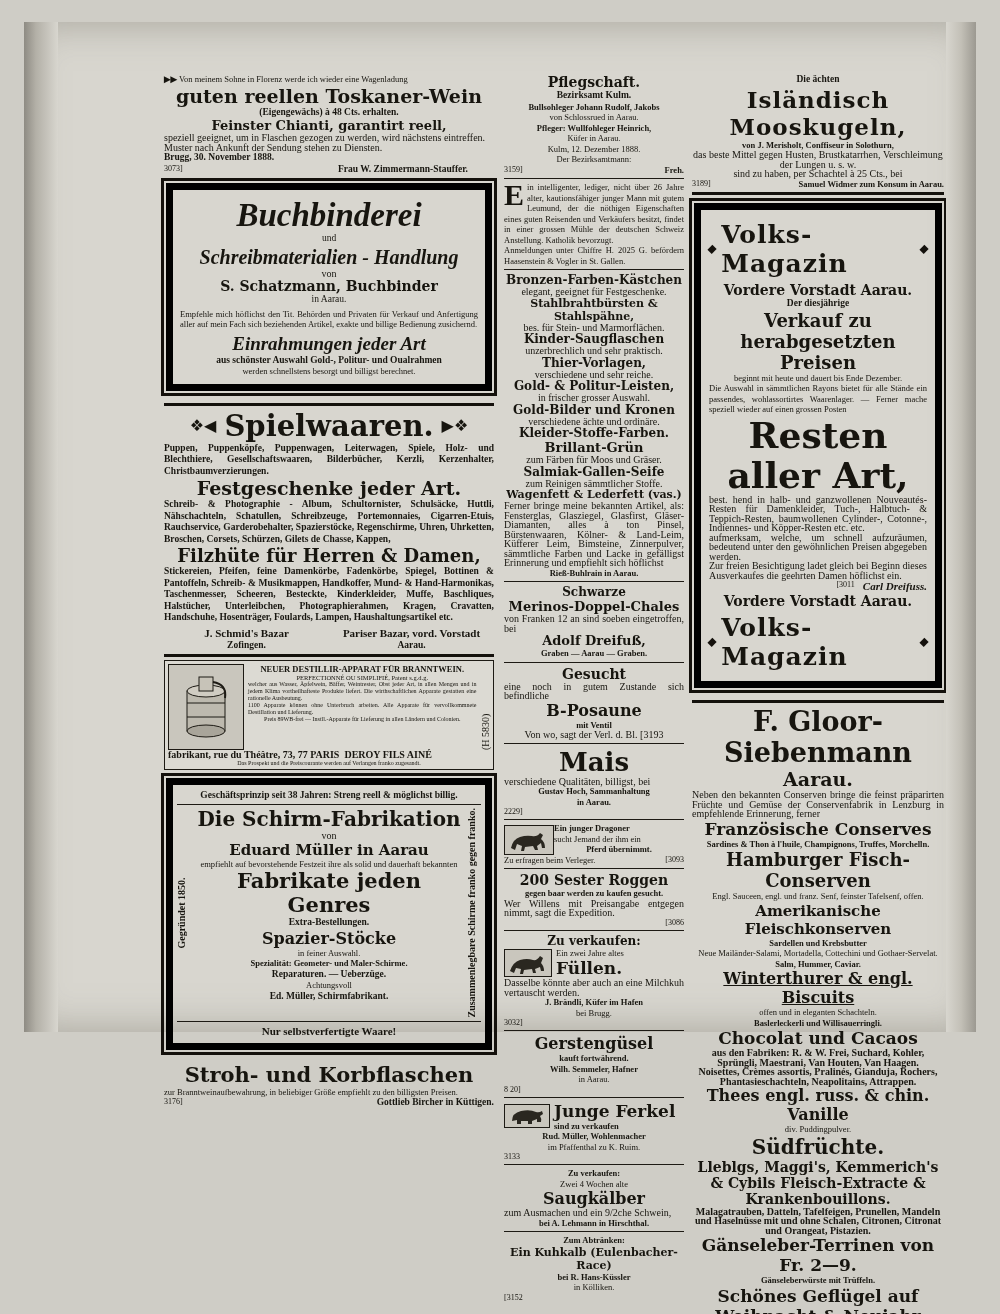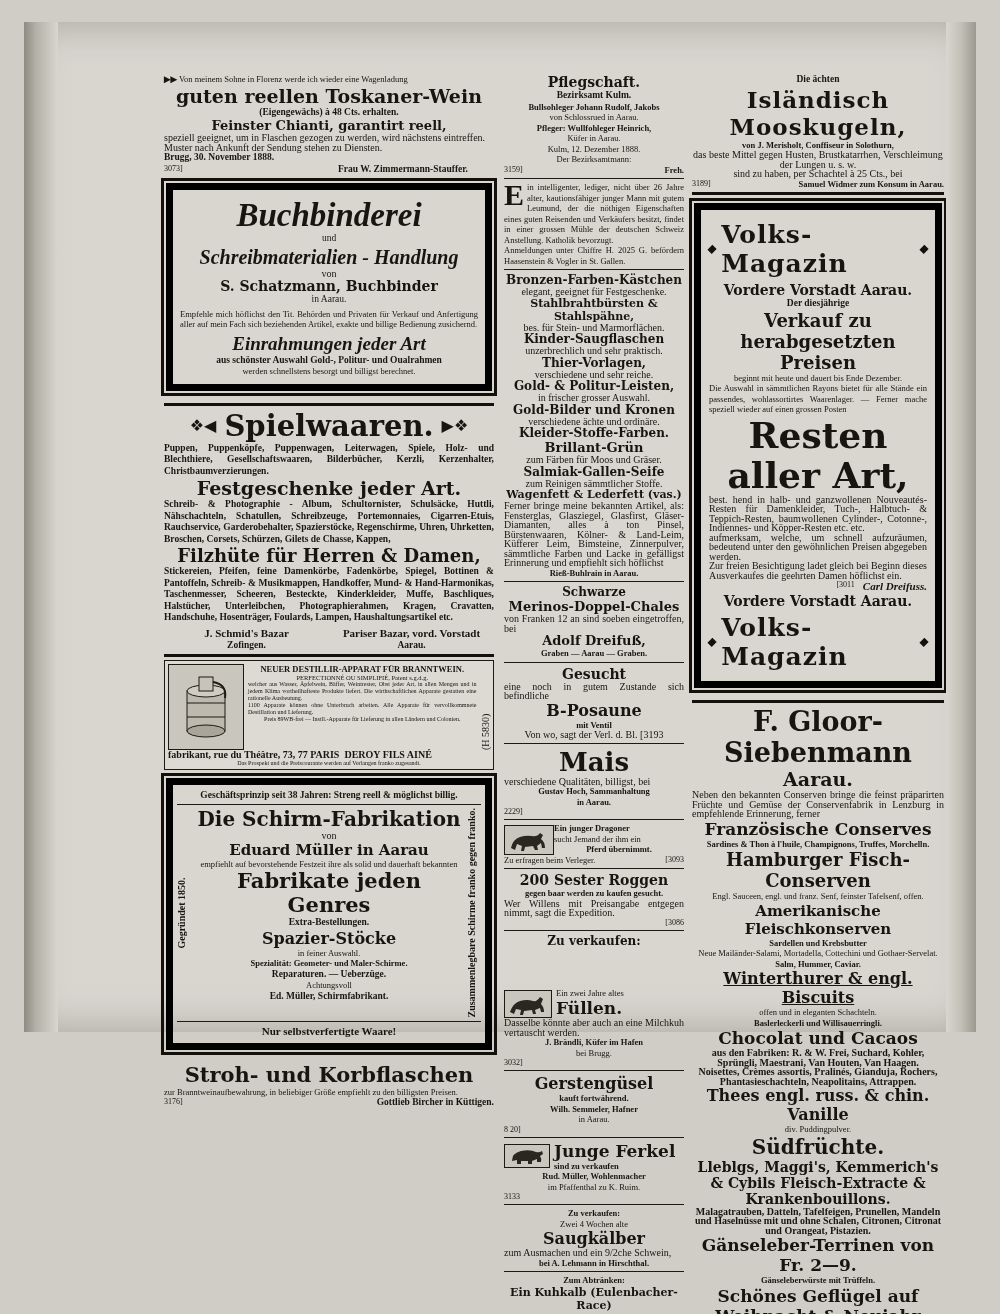--- a/index.html
+++ b/index.html
@@ -288,21 +288,21 @@
      <div>
        <div class="ctr blk" style="font-size:14px;">200 Sester Roggen</div>
        <div class="ctr xs b">gegen baar werden zu kaufen gesucht.</div>
        <div class="just tiny">Wer Willens mit Preisangabe entgegen nimmt, sagt die Expedition.</div>
        <div class="ref" style="text-align:right">[3086</div>
        <div class="line"></div>
      </div>
 
      <div>
        <div class="ctr blk" style="font-size:12px;">Zu verkaufen:</div>
-       <div class="row" style="gap:4px;align-items:flex-end;margin-top:40px;">
+       <div class="row" style="gap:4px;align-items:center;">
          <div style="flex:none;width:46px;" class="imgbox">
            <svg width="42" height="26" viewBox="0 0 42 26">
              <path d="M3 21 q3-9 10-11 q7-2 13 0 q4 1 7-4 l3 2 -2 5 q3 3 3 8 l-3 0 -1-4 -5 2 1 4 -3 0 -1-4 -8 1 -1 4 -3 0 1-5 -5-1 -2 5z" fill="#2a2720"></path>
            </svg>
          </div>
          <div class="grow">
            <div class="xs">Ein zwei Jahre altes</div>
            <div class="blk" style="font-size:17px;">Füllen.</div>
          </div>
        </div>

